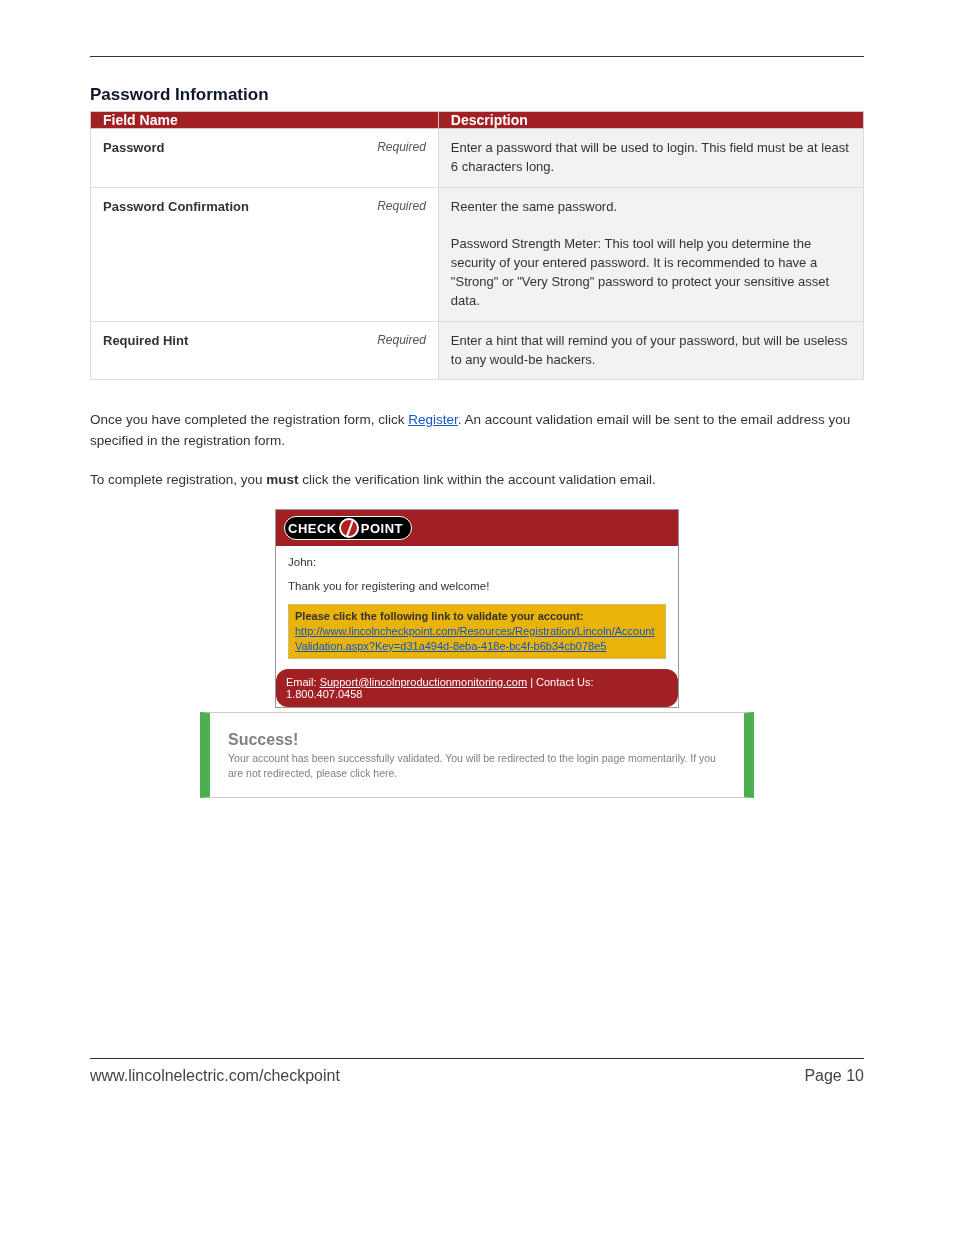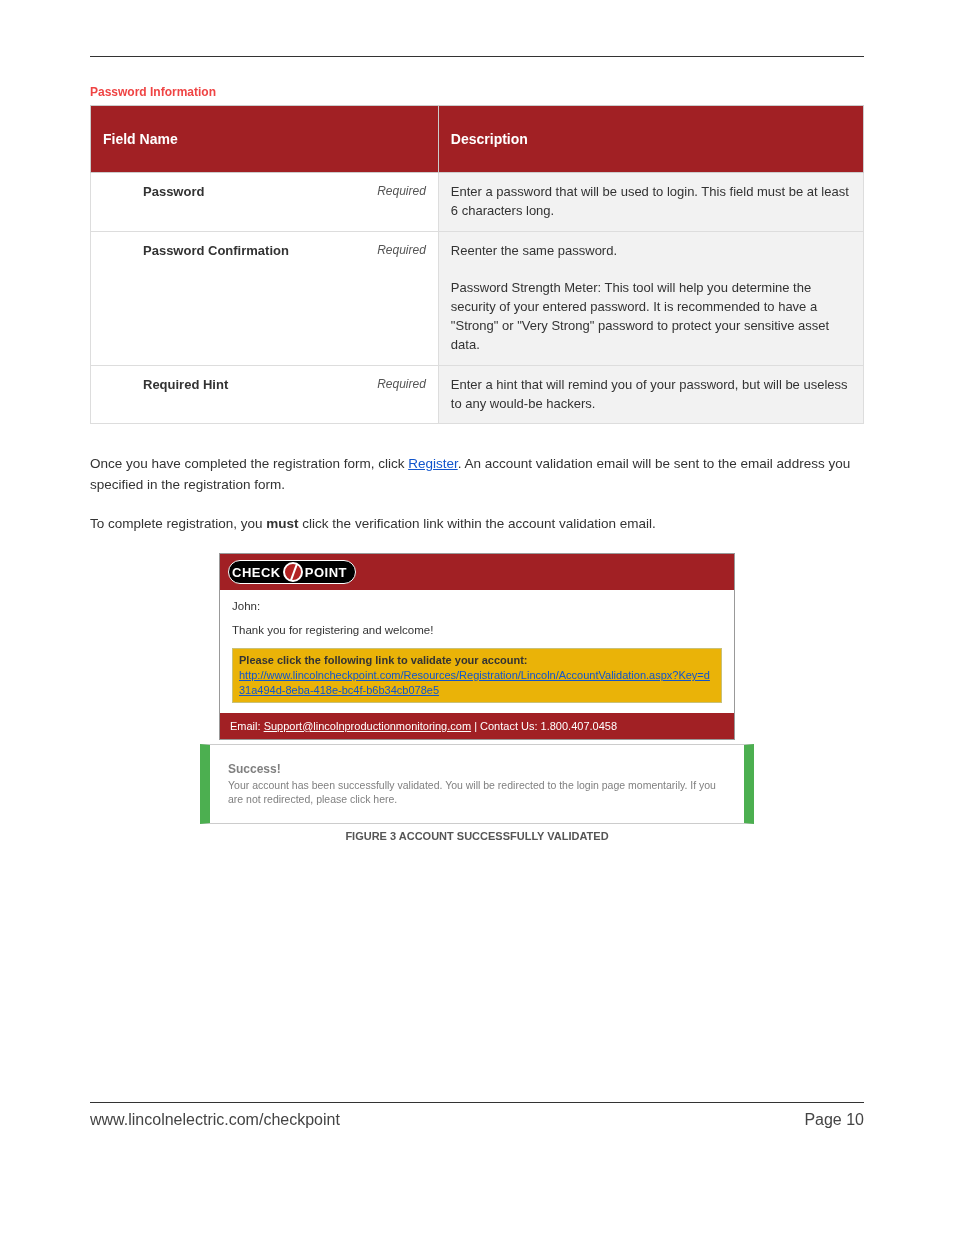--- a/index.html
+++ b/index.html
@@ -14,55 +14,54 @@
     .page {
       padding: 50px 90px 40px 90px;
     }
     .header-space { height: 6px; }
     hr.top-rule {
       border: none;
       border-top: 1.5px solid #333;
       margin-bottom: 28px;
     }
     .section-heading {
-      font-size: 12px;
-      font-weight: bold;
-      color: #ef4444;
+      font-size: 17px;
+      font-weight: bold;
+      color: #0f172a;
       margin-bottom: 6px;
     }
     table.fields {
       width: 100%;
       border-collapse: collapse;
       margin-bottom: 30px;
     }
     table.fields th {
       background: #a12024;
       color: #fff;
       text-align: left;
-      padding: 25px 12px;
+      padding: 0 12px;
       font-size: 14px;
       font-weight: bold;
       border: 1px solid #ccc;
     }
     table.fields td {
       border: 1px solid #ddd;
       padding: 10px 12px;
       vertical-align: top;
       font-size: 13px;
       line-height: 1.45;
     }
     table.fields td.name-col {
       background: #fff;
       width: 45%;
       font-weight: bold;
     }
     table.fields td.name-col .inner {
       display: flex;
       justify-content: space-between;
-      margin-left: 40px;
     }
     .req {
       font-style: italic;
       font-weight: normal;
       font-size: 12px;
       color: #555;
       text-align: right;
     }
     table.fields td.desc-col {
       background: #f2f2f2;
@@ -75,21 +74,21 @@
     .inline-link {
       color: #1155cc;
       text-decoration: underline;
     }
     .figure-wrap {
       text-align: center;
       margin: 10px 0 4px 0;
     }
     .email-box {
       display: inline-block;
-      width: 516px;
+      width: 404px;
       border: 1px solid #999;
       text-align: left;
       font-family: Verdana, Arial, sans-serif;
     }
     .email-header {
       background: #a12024;
       padding: 6px 8px;
     }
     .checkpoint-logo {
       display: inline-flex;
@@ -141,20 +140,21 @@
     .yellow-callout a {
       color: #1155cc;
       text-decoration: underline;
       word-break: break-all;
     }
     .email-footer {
       background: #a12024;
       color: #fff;
       font-size: 11px;
       padding: 7px 10px;
+      border-radius: 12px;
     }
     .email-footer a {
       color: #fff;
       text-decoration: underline;
     }
     .fig-caption {
       text-align: center;
       font-size: 11px;
       font-weight: bold;
       color: #555;
@@ -165,21 +165,21 @@
       margin: 0 auto 6px auto;
       border: 1px solid #ccc;
       border-left: 10px solid #4caf50;
       border-right: 10px solid #4caf50;
       background: #fff;
       padding: 16px 18px;
       text-align: left;
       line-height: 1.4;
     }
     .green-bar-box .gb-success {
-      font-size: 12px;
+      font-size: 16px;
       font-weight: bold;
       color: #808080;
     }
     .green-bar-box .gb-msg {
       font-size: 10.5px;
       color: #808080;
     }
     .footer-area {
       margin-top: 260px;
     }
@@ -272,21 +272,20 @@
       <div class="email-footer">
         <span>Email: </span><a href="#">Support@lincolnproductionmonitoring.com</a><span> | Contact Us: </span><span>1.800.407.0458</span>
       </div>
     </div>
   </div>
 
   <div class="green-bar-box">
     <div class="gb-success">Success!</div>
     <div class="gb-msg">Your account has been successfully validated. You will be redirected to the login page momentarily. If you are not redirected, please click here.</div>
   </div>
-  <div class="fig-caption">FIGURE 3 ACCOUNT SUCCESSFULLY VALIDATED</div>
 
   <div class="footer-area">
     <hr class="bottom-rule">
     <div class="footer-row">
       <span>www.lincolnelectric.com/checkpoint</span>
       <span>Page 10</span>
     </div>
   </div>
 </div>
 

